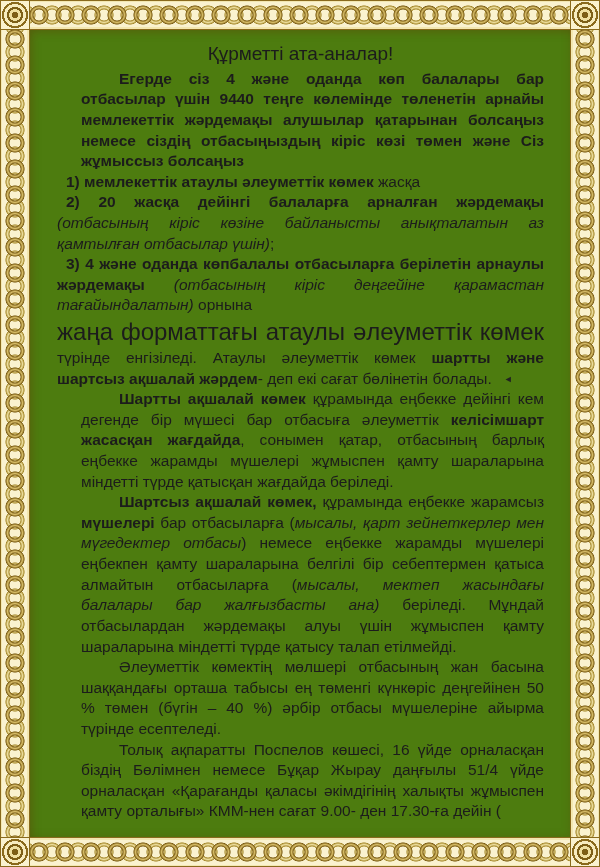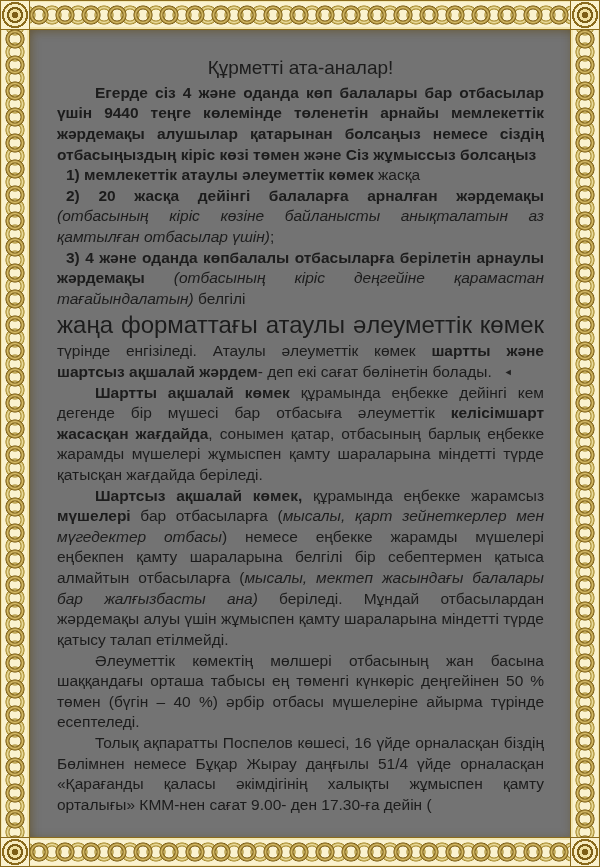--- a/index.html
+++ b/index.html
@@ -32,31 +32,31 @@
   .top{top:0;} .bottom{bottom:0;} .left{left:0;} .right{right:0;}
   .corner{
     position:absolute;width:30px;height:30px;background-color:#faf2cf;box-sizing:border-box;
     background-image:radial-gradient(circle at 50% 50%,#7d5f16 0 3px,#efe0a0 3px 6px,#7d5f16 6px 8px,#f7ecbe 8px 11px,#8a6a1c 11px 13px,rgba(0,0,0,0) 13px);
     border:1px solid #8a6a1c;
   }
   .tl{top:0;left:0;} .tr{top:0;right:0;} .bl{bottom:0;left:0;} .br{bottom:0;right:0;}
 
   
   .content{
-    position:absolute;inset:30px;background:#737373;box-sizing:border-box;
-    padding:26px 26px 0 27px;
+    position:absolute;inset:30px;background:#4d7c0f;box-sizing:border-box;
+    padding:12px 26px 0 27px;
     box-shadow:inset 7px 7px 10px -6px rgba(92,68,10,.55), inset -5px -5px 9px -6px rgba(92,68,10,.35);
     color:#1c1c1c;font-size:15.5px;line-height:1.33;text-align:justify;
     overflow:hidden;
   }
   .title{
     font-size:19px;font-weight:400;text-align:center;margin:0 0 3px 0;line-height:1.25;
   }
   .para{margin:0;}
-  .indent{text-indent:38px;}
+  .indent{text-indent:38px;margin-left:24px;}
   .item{text-indent:9px;}
   .flush{text-indent:0;}
   .run-n{font-weight:400;}
   .run-b{font-weight:700;}
   .run-i{font-style:italic;}
   .run-big{font-size:24px;}
   .run-cursor{font-size:9px;padding-left:12px;vertical-align:2px;color:#222;}
 </style>
 </head>
 <body>
@@ -69,20 +69,20 @@
 <div class="corner tr"></div>
 <div class="corner bl"></div>
 <div class="corner br"></div>
 
 <div class="content">
   <h1 class="title">Құрметті ата-аналар!</h1>
   <div id="doc-body">
       <p class="para indent"><span class="run-b">Егерде сіз 4 және оданда көп балалары бар отбасылар үшін 9440 теңге көлемінде төленетін арнайы мемлекеттік жәрдемақы алушылар қатарынан болсаңыз немесе сіздің отбасыңыздың кіріс көзі төмен және Сіз жұмыссыз  болсаңыз</span></p>
       <p class="para item"><span class="run-b">1) мемлекеттік атаулы әлеуметтік көмек</span><span class="run-n"> жасқа</span></p>
       <p class="para item"><span class="run-b">2) 20 жасқа дейінгі балаларға арналған жәрдемақы</span><span class="run-i"> (отбасының кіріс көзіне байланысты анықталатын аз қамтылған отбасылар үшін)</span><span class="run-n">;</span></p>
-      <p class="para item"><span class="run-b">3) 4 және оданда көпбалалы отбасыларға берілетін арнаулы жәрдемақы</span><span class="run-i"> (отбасының кіріс деңгейіне қарамастан тағайындалатын)</span><span class="run-n"> белгілі</span></p>
+      <p class="para item"><span class="run-b">3) 4 және оданда көпбалалы отбасыларға берілетін арнаулы жәрдемақы</span><span class="run-i"> (отбасының кіріс деңгейіне қарамастан тағайындалатын)</span><span class="run-n"> орнына</span></p>
       <p class="para flush"><span class="run-big">жаңа форматтағы атаулы әлеуметтік көмек</span><span class="run-n"> түрінде енгізіледі. Атаулы әлеуметтік көмек </span><span class="run-b">шартты және шартсыз ақшалай жәрдем</span><span class="run-n">- деп екі сағат бөлінетін болады.</span><span class="run-cursor">◄</span></p>
       <p class="para indent"><span class="run-b">Шартты ақшалай көмек</span><span class="run-n"> құрамында еңбекке дейінгі кем дегенде бір мүшесі бар отбасыға әлеуметтік </span><span class="run-b">келісімшарт жасасқан жағдайда</span><span class="run-n">, сонымен қатар, отбасының барлық еңбекке жарамды мүшелері жұмыспен қамту шараларына міндетті түрде қатысқан жағдайда беріледі.</span></p>
       <p class="para indent"><span class="run-b">Шартсыз ақшалай көмек,</span><span class="run-n"> құрамында еңбекке жарамсыз </span><span class="run-b">мүшелері</span><span class="run-n"> бар отбасыларға (</span><span class="run-i">мысалы, қарт зейнеткерлер мен мүгедектер отбасы</span><span class="run-n">) немесе еңбекке жарамды мүшелері еңбекпен қамту шараларына белгілі бір себептермен қатыса алмайтын отбасыларға (</span><span class="run-i">мысалы, мектеп жасындағы балалары бар жалғызбасты ана)</span><span class="run-n"> беріледі. Мұндай отбасылардан жәрдемақы алуы үшін жұмыспен қамту шараларына міндетті түрде қатысу талап етілмейді.</span></p>
       <p class="para indent"><span class="run-n">Әлеуметтік көмектің мөлшері отбасының жан басына шаққандағы орташа табысы ең төменгі күнкөріс деңгейінен 50 % төмен (бүгін – 40 %) әрбір отбасы мүшелеріне айырма түрінде есептеледі.</span></p>
       <p class="para indent"><span class="run-n">Толық ақпаратты Поспелов көшесі, 16 үйде орналасқан біздің Бөлімнен немесе Бұқар Жырау даңғылы 51/4 үйде орналасқан «Қарағанды қаласы әкімдігінің халықты жұмыспен қамту орталығы» КММ-нен сағат 9.00- ден 17.30-ға дейін (</span></p>
     </div>
 </div>
 
 </body></html>

